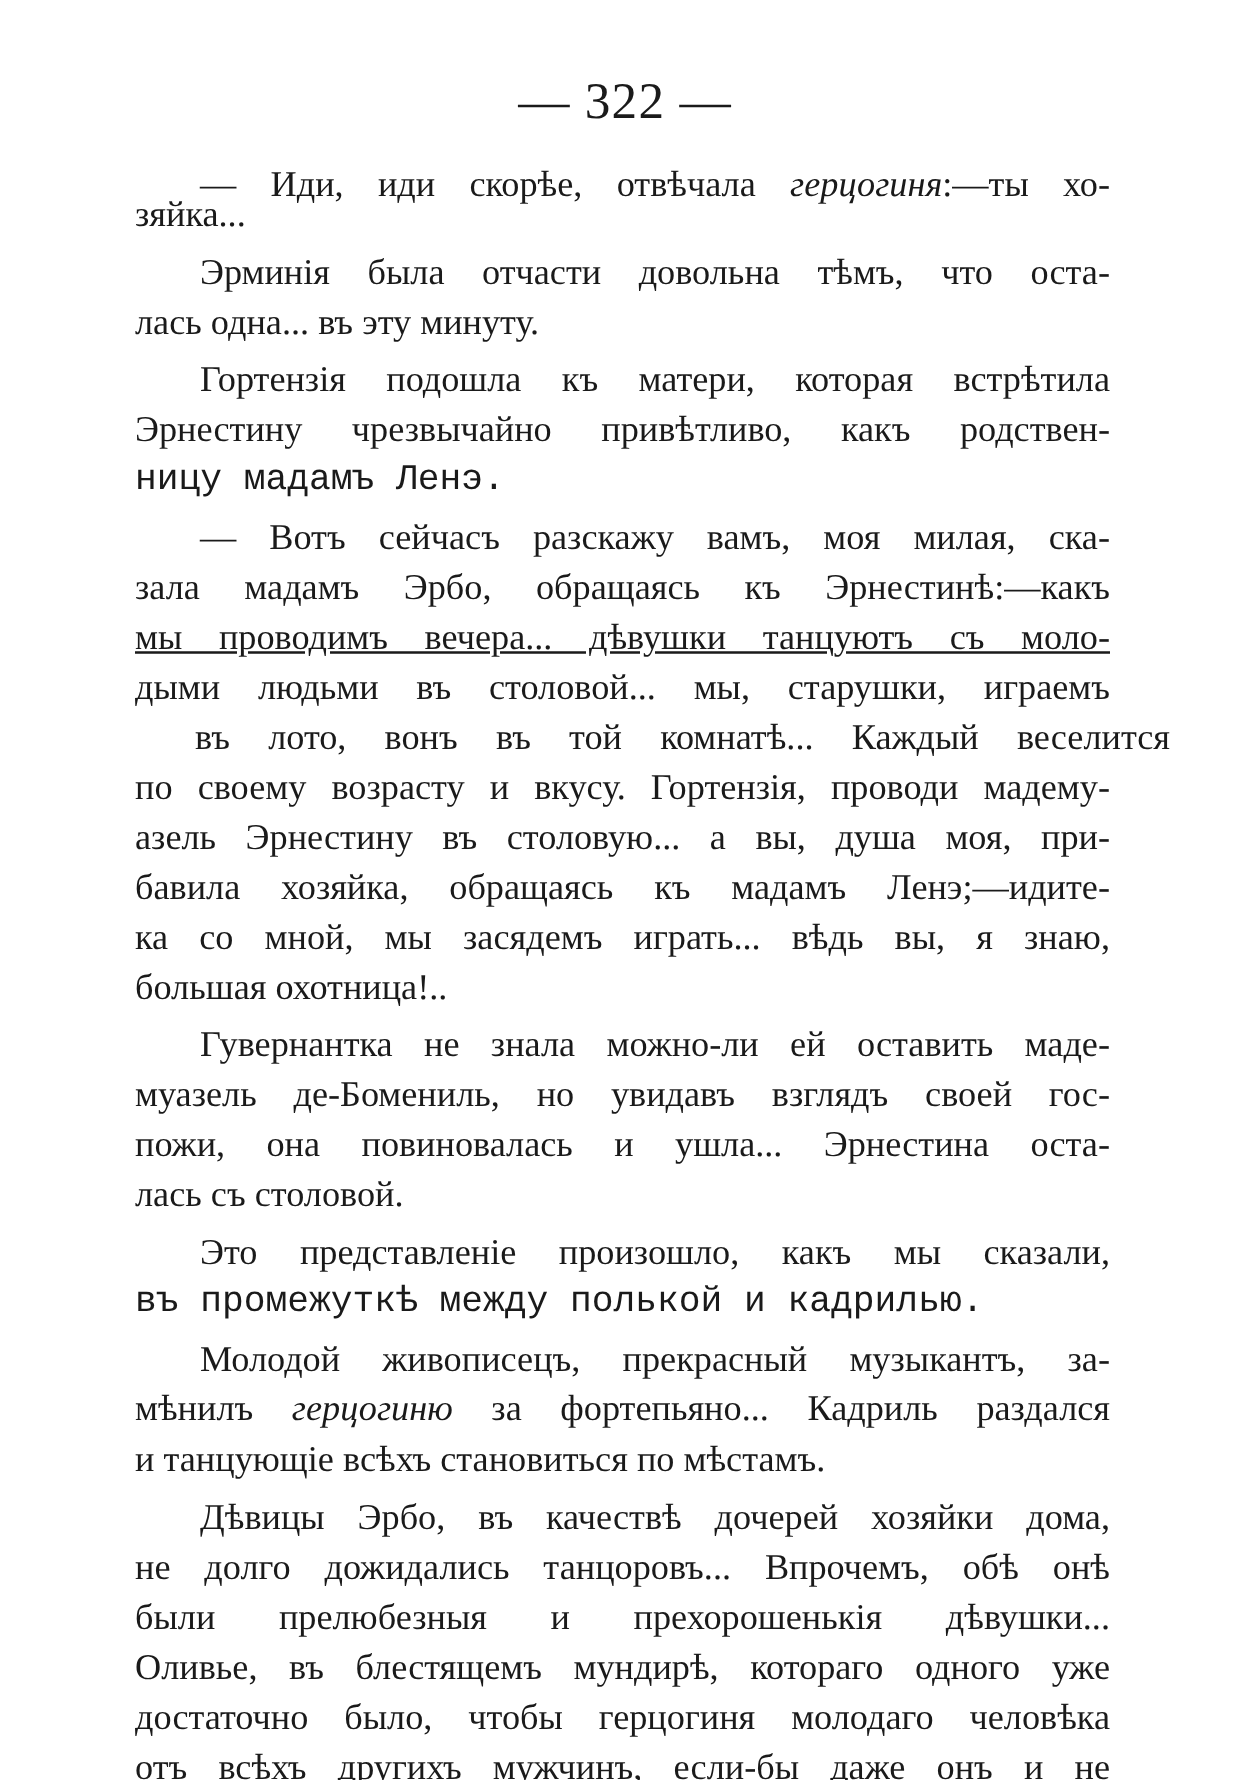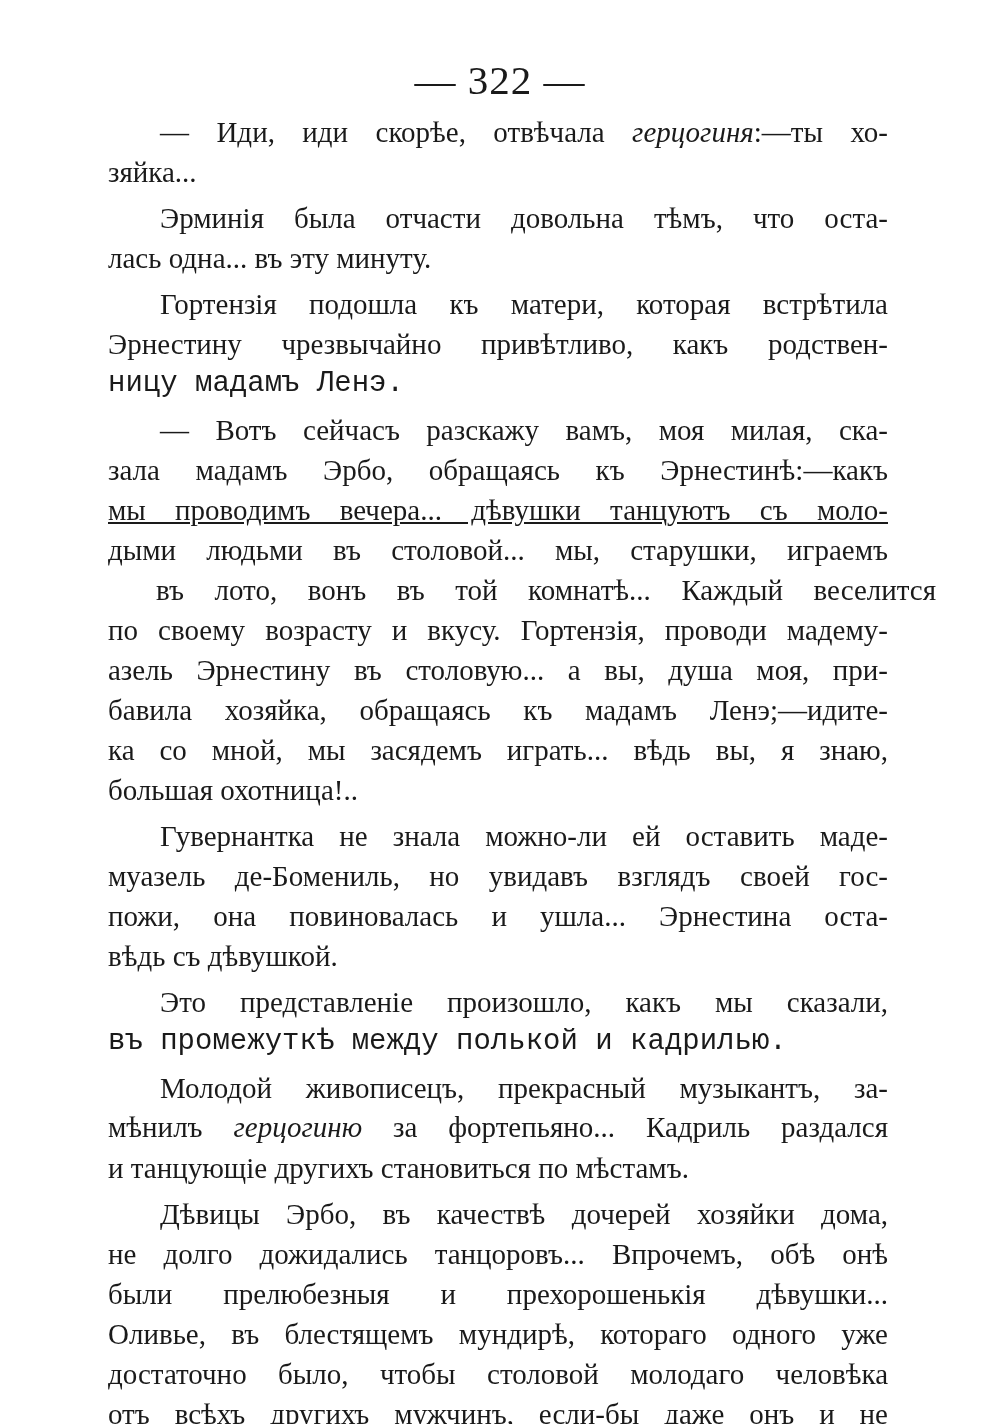--- a/index.html
+++ b/index.html
@@ -37,45 +37,45 @@
   .line.indent { padding-left: 52px; width: 728px; }
   .line.last { text-align-last: left; }
   .line em { font-style: italic; }
 </style>
 </head>
 <body>
 
 <div class="page-number">— 322 —</div>
 
 <div class="text-block" id="text-block">
-    <div class="line indent" style="top: 0px;"><span>— Иди, иди скорѣе, отвѣчала </span><em>герцогиня</em><span>:—ты хо-</span></div>
+    <div class="line indent" style="top: 16px;"><span>— Иди, иди скорѣе, отвѣчала </span><em>герцогиня</em><span>:—ты хо-</span></div>
     <div class="line last" style="top: 40px;"><span>зяйка...</span></div>
     <div class="line indent" style="top: 86px;"><span>Эрминія была отчасти довольна тѣмъ, что оста-</span></div>
     <div class="line last" style="top: 126px;"><span>лась одна... въ эту минуту.</span></div>
     <div class="line indent" style="top: 172px;"><span>Гортензія подошла къ матери, которая встрѣтила</span></div>
     <div class="line" style="top: 212px;"><span>Эрнестину чрезвычайно привѣтливо, какъ родствен-</span></div>
     <div class="line last" style="top: 252px; font-family: Liberation Mono, monospace;"><span>ницу мадамъ Ленэ.</span></div>
     <div class="line indent" style="top: 298px;"><span>— Вотъ сейчасъ разскажу вамъ, моя милая, ска-</span></div>
     <div class="line" style="top: 338px;"><span>зала мадамъ Эрбо, обращаясь къ Эрнестинѣ:—какъ</span></div>
     <div class="line" style="top: 378px; text-decoration: underline;"><span>мы проводимъ вечера... дѣвушки танцуютъ съ моло-</span></div>
     <div class="line" style="top: 418px;"><span>дыми людьми въ столовой... мы, старушки, играемъ</span></div>
     <div class="line" style="top: 458px; margin-left: 48px;"><span>въ лото, вонъ въ той комнатѣ... Каждый веселится</span></div>
     <div class="line" style="top: 498px;"><span>по своему возрасту и вкусу. Гортензія, проводи мадему-</span></div>
     <div class="line" style="top: 538px;"><span>азель Эрнестину въ столовую... а вы, душа моя, при-</span></div>
     <div class="line" style="top: 578px;"><span>бавила хозяйка, обращаясь къ мадамъ Ленэ;—идите-</span></div>
     <div class="line" style="top: 618px;"><span>ка со мной, мы засядемъ играть... вѣдь вы, я знаю,</span></div>
     <div class="line last" style="top: 658px;"><span>большая охотница!..</span></div>
     <div class="line indent" style="top: 704px;"><span>Гувернантка не знала можно-ли ей оставить маде-</span></div>
     <div class="line" style="top: 744px;"><span>муазель де-Бомениль, но увидавъ взглядъ своей гос-</span></div>
     <div class="line" style="top: 784px;"><span>пожи, она повиновалась и ушла... Эрнестина оста-</span></div>
-    <div class="line last" style="top: 824px;"><span>вѣдь съ дѣвушкой.</span></div>
+    <div class="line last" style="top: 824px;"><span>лась съ столовой.</span></div>
     <div class="line indent" style="top: 870px;"><span>Это представленіе произошло, какъ мы сказали,</span></div>
     <div class="line last" style="top: 910px; font-family: Liberation Mono, monospace;"><span>въ промежуткѣ между полькой и кадрилью.</span></div>
     <div class="line indent" style="top: 956px;"><span>Молодой живописецъ, прекрасный музыкантъ, за-</span></div>
     <div class="line" style="top: 995px;"><span>мѣнилъ </span><em>герцогиню</em><span> за фортепьяно... Кадриль раздался</span></div>
-    <div class="line last" style="top: 1036px;"><span>и танцующіе другихъ становиться по мѣстамъ.</span></div>
+    <div class="line last" style="top: 1036px;"><span>и танцующіе всѣхъ становиться по мѣстамъ.</span></div>
     <div class="line indent" style="top: 1082px;"><span>Дѣвицы Эрбо, въ качествѣ дочерей хозяйки дома,</span></div>
     <div class="line" style="top: 1122px;"><span>не долго дожидались танцоровъ... Впрочемъ, обѣ онѣ</span></div>
     <div class="line" style="top: 1162px;"><span>были прелюбезныя и прехорошенькія дѣвушки...</span></div>
     <div class="line" style="top: 1202px;"><span>Оливье, въ блестящемъ мундирѣ, котораго одного уже</span></div>
-    <div class="line" style="top: 1242px;"><span>достаточно было, чтобы столовой молодаго человѣка</span></div>
+    <div class="line" style="top: 1242px;"><span>достаточно было, чтобы герцогиня молодаго человѣка</span></div>
     <div class="line" style="top: 1282px;"><span>отъ всѣхъ другихъ мужчинъ, если-бы даже онъ и не</span></div>
   </div>
 
 </body></html>

